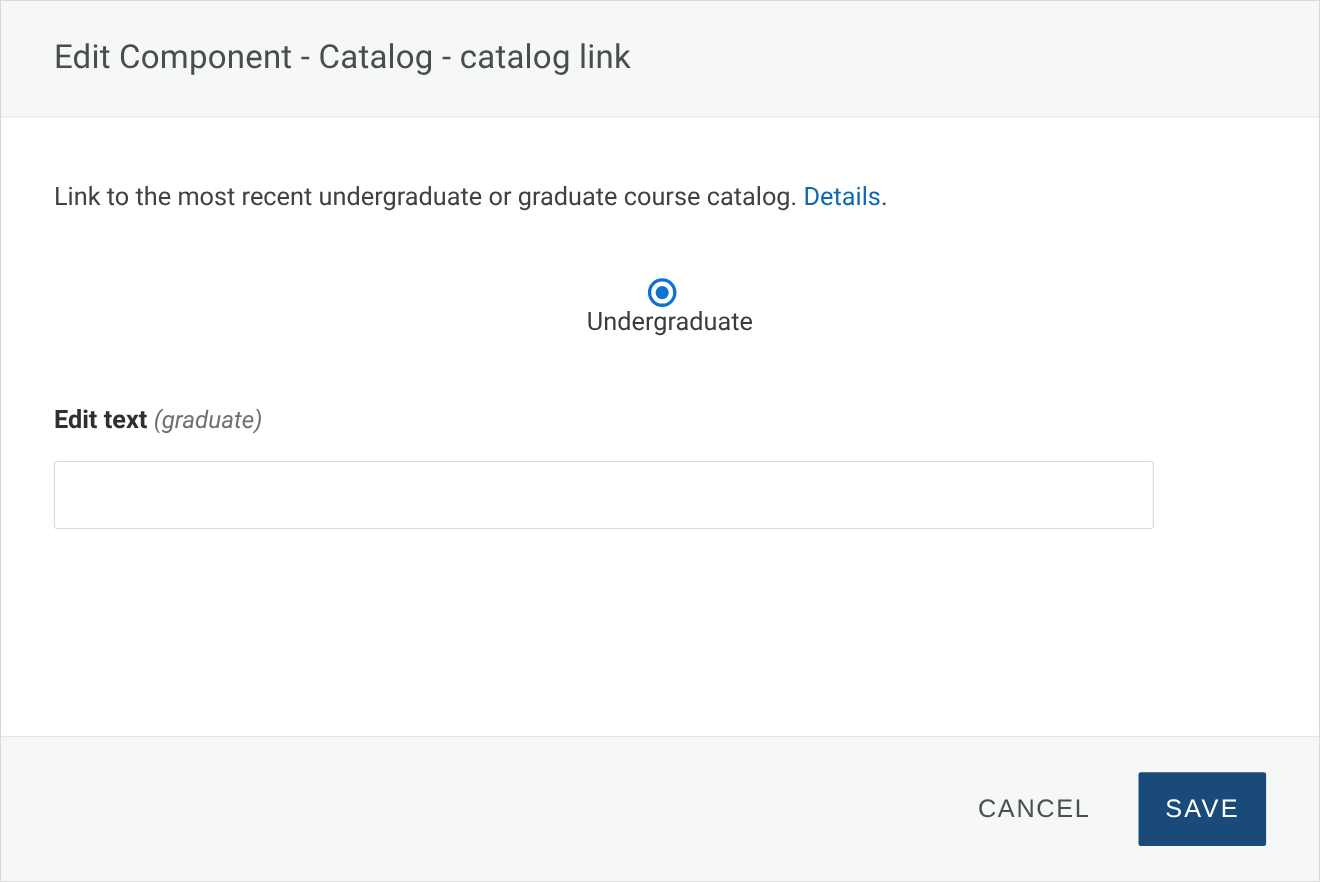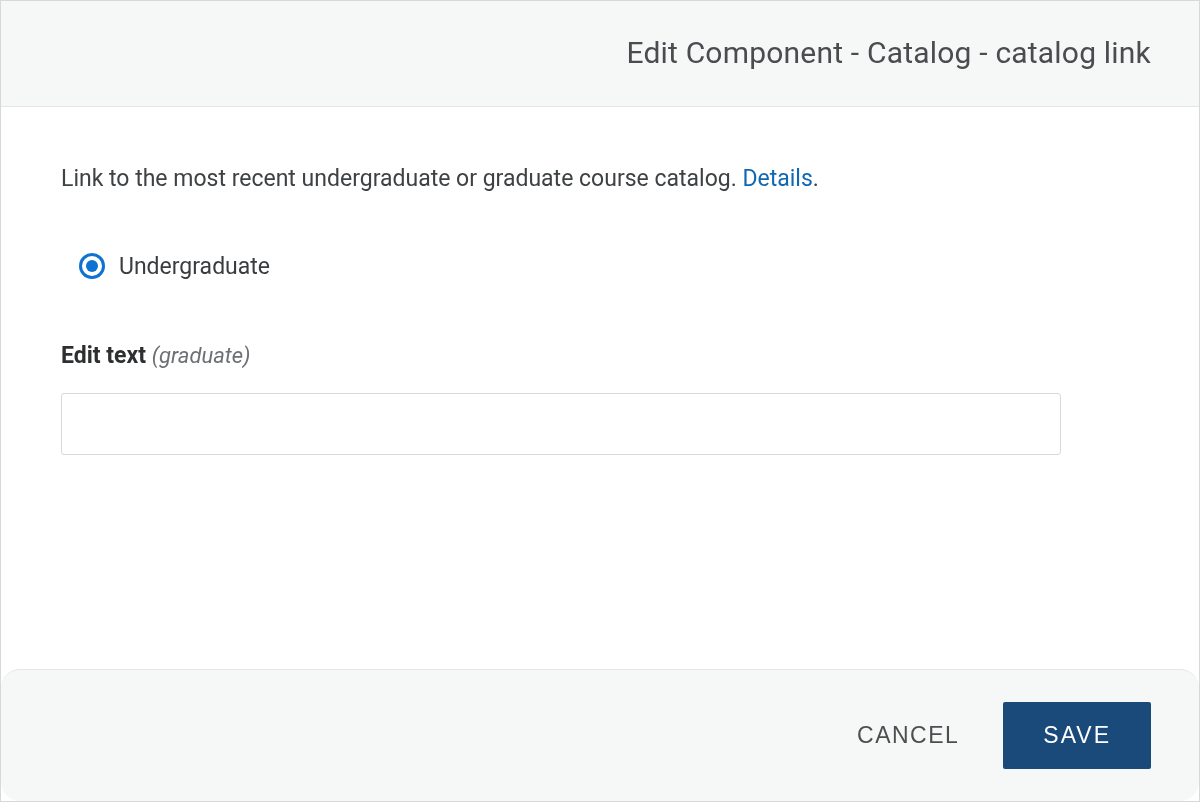--- a/index.html
+++ b/index.html
@@ -19,31 +19,30 @@
       height: 802px;
       border: 1px solid #d7d8da;
       display: flex;
       flex-direction: column;
       background: #fff;
     }
     .dialog-header {
       background: #f6f7f7;
       border-bottom: 1px solid #e4e5e7;
       padding: 34px 48px 36px 48px;
-      text-align: right;
     }
     .dialog-title {
       font-size: 30px;
       font-weight: 400;
       color: #4a4d50;
       letter-spacing: 0.2px;
     }
     .dialog-body {
       flex: 1;
-      padding: 56px 48px 28px 60px;
+      padding: 56px 48px 28px 48px;
       background: #fff;
     }
     .description {
       font-size: 23px;
       color: #3f4244;
       margin-bottom: 58px;
       line-height: 1.4;
     }
     .details-link {
       color: #1068b4;
@@ -61,22 +60,24 @@
       font-style: italic;
       color: #6d7074;
       font-size: 22px;
     }
     .radio-group {
       margin-left: 18px;
       margin-bottom: 62px;
     }
     .radio-row {
       display: flex;
+      align-items: center;
       margin-bottom: 14px;
       cursor: pointer;
+      flex-direction: column;
     }
     .radio-circle {
       width: 26px;
       height: 26px;
       border-radius: 50%;
       margin-right: 14px;
       position: relative;
       flex-shrink: 0;
     }
     .radio-circle.selected {
@@ -111,41 +112,40 @@
       outline: none;
     }
     .dialog-footer {
       background: #f6f7f7;
       border-top: 1px solid #e4e5e7;
       padding: 32px 48px;
       display: flex;
       justify-content: flex-end;
       align-items: center;
       gap: 36px;
-      border-radius: 19px;
     }
     .btn-cancel {
       font-size: 23px;
       color: #4c4f52;
       background: none;
       border: none;
       letter-spacing: 1.5px;
       cursor: pointer;
       font-weight: 400;
       padding: 12px 8px;
     }
     .btn-save {
       font-size: 23px;
       color: #fff;
       background: #1a4a7a;
       border: none;
       letter-spacing: 2px;
       cursor: pointer;
       font-weight: 400;
-      padding: 20px 40px;
+      padding: 20px 24px;
       border-radius: 2px;
     }
   </style>
 </head>
 <body>
 
 <div class="dialog">
 
   <div class="dialog-header">
     <h1 class="dialog-title">Edit Component - Catalog - catalog link</h1>

